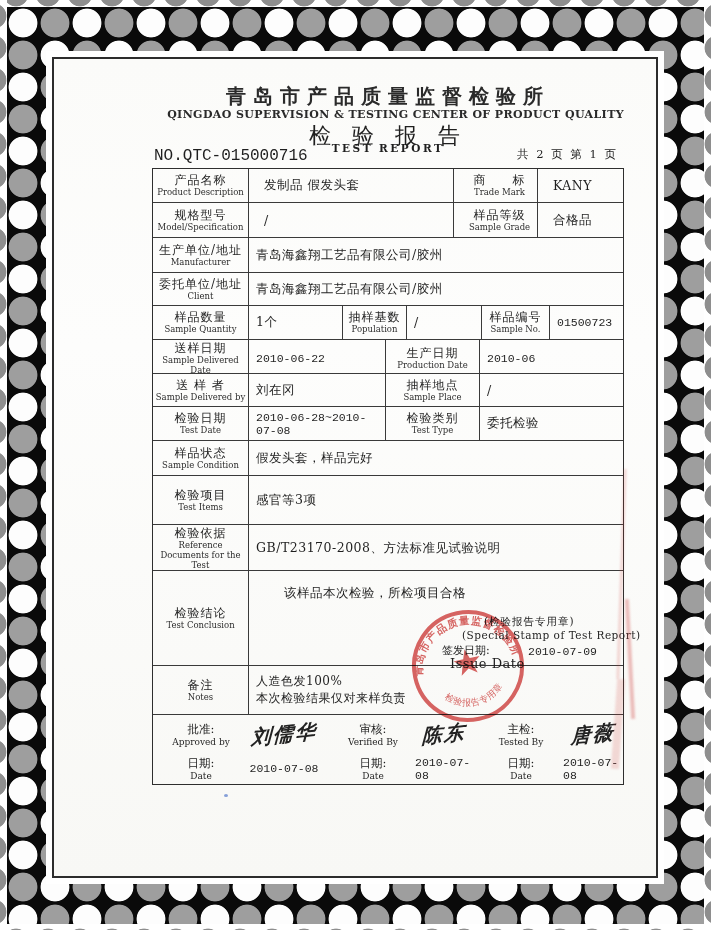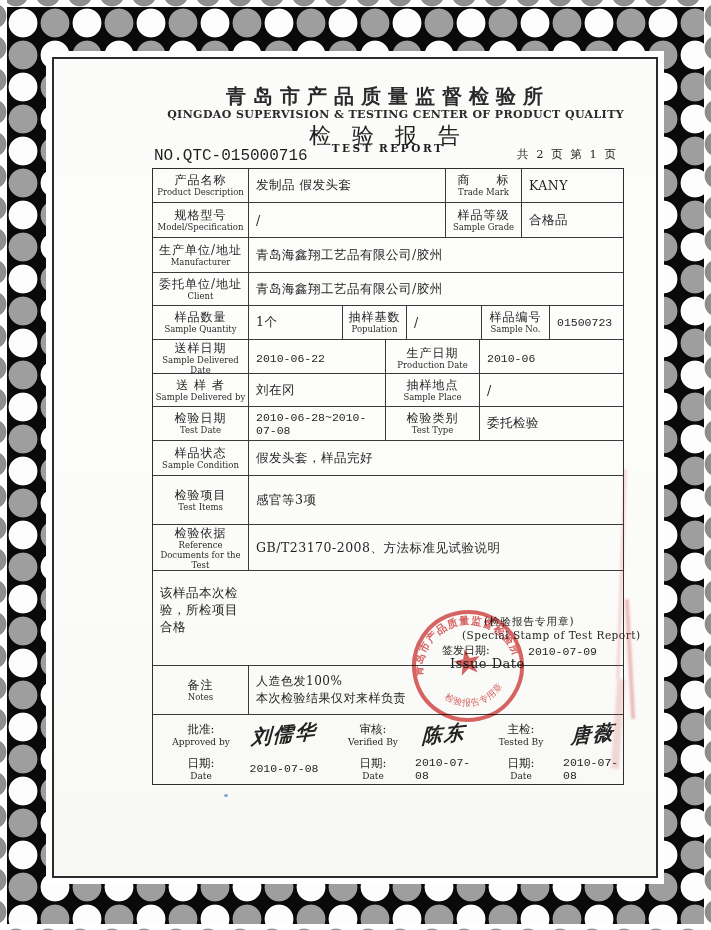--- a/index.html
+++ b/index.html
@@ -36,32 +36,32 @@
   .org-en{top:49px;font-size:11px;font-weight:bold;letter-spacing:.4px;color:#2a2a2a;text-align:right;}
   .title-cn{top:62px;font-size:22px;font-weight:normal;letter-spacing:7px;}
   .title-en{top:83px;font-size:10.5px;font-weight:bold;letter-spacing:2.5px;}
   .report-no{position:absolute;left:2px;top:88px;font-family:"Liberation Mono","DejaVu Sans Mono",monospace;font-size:16px;}
   .page-info{position:absolute;right:6px;top:88px;font-size:11.5px;letter-spacing:2px;}
 
   
   .rtable{position:absolute;left:0;top:109px;width:472px;border:1.5px solid #2e2e2e;box-sizing:border-box;background:transparent;}
   .trow{display:grid;border-bottom:1px solid #3a3a3a;box-sizing:border-box;}
   .trow:last-child{border-bottom:none;}
-  .row-a{grid-template-columns:96px 197px 76px 1fr;}
+  .row-a{grid-template-columns:96px 197px 76px 1fr;gap:8px;}
   .row-b{grid-template-columns:96px 137px 94px 1fr;}
   .row-c{grid-template-columns:96px 94px 64px 75px 68px 1fr;}
   .row-2{grid-template-columns:96px 1fr;}
   .cell{border-right:1px solid #3a3a3a;display:flex;box-sizing:border-box;min-width:0;}
   .cell:last-child{border-right:none;}
   .lab{flex-direction:column;align-items:center;justify-content:center;text-align:center;padding:1px 2px;}
   .lab .cn{font-size:12px;letter-spacing:1px;line-height:1.25;}
   .lab .en{font-size:8.5px;line-height:1.15;color:#2c2c2c;}
   .val{align-items:center;padding-left:7px;font-size:12.5px;letter-spacing:.5px;}
   .mono{font-family:"Liberation Mono","DejaVu Sans Mono",monospace;font-size:11.5px;letter-spacing:0;}
-  .val-top{align-items:flex-start;padding-top:14px;}
+  .val-top{align-items:flex-start;padding-top:14px;margin-left:28px;}
   .val-2l{flex-direction:column;justify-content:center;align-items:flex-start;line-height:1.45;font-size:12px;}
 
   
   .foot{display:grid;grid-template-columns:172px 148px 1fr;height:69px;}
   .fgroup{display:grid;grid-template-columns:84px 1fr;grid-template-rows:38px 1fr;padding-left:6px;}
   .flab{display:flex;flex-direction:column;align-items:center;justify-content:center;text-align:center;}
   .flab .cn{font-size:11.5px;}
   .flab .en{font-size:9px;}
   .sig{display:flex;align-items:center;justify-content:center;font-size:20px;font-style:italic;font-weight:bold;
        transform:rotate(-6deg) skewX(-8deg);letter-spacing:2px;color:#222;}
@@ -223,20 +223,24 @@
 
         <div class="trow row-2" style="height:46px">
           <div class="cell lab">
             <span class="cn">检验依据</span>
             <span class="en">Reference Documents for the Test</span>
           </div>
           <div class="cell val">GB/T23170-2008、方法标准见试验说明</div>
         </div>
 
         <div class="trow row-2" style="height:95px">
+          <div class="cell lab">
+            <span class="cn">检验结论</span>
+            <span class="en">Test Conclusion</span>
+          </div>
           <div class="cell val val-top">该样品本次检验，所检项目合格</div>
         </div>
 
         <div class="trow row-2" style="height:49px">
           <div class="cell lab">
             <span class="cn">备注</span>
             <span class="en">Notes</span>
           </div>
           <div class="cell val val-2l">
             <span>人造色发100%</span>

